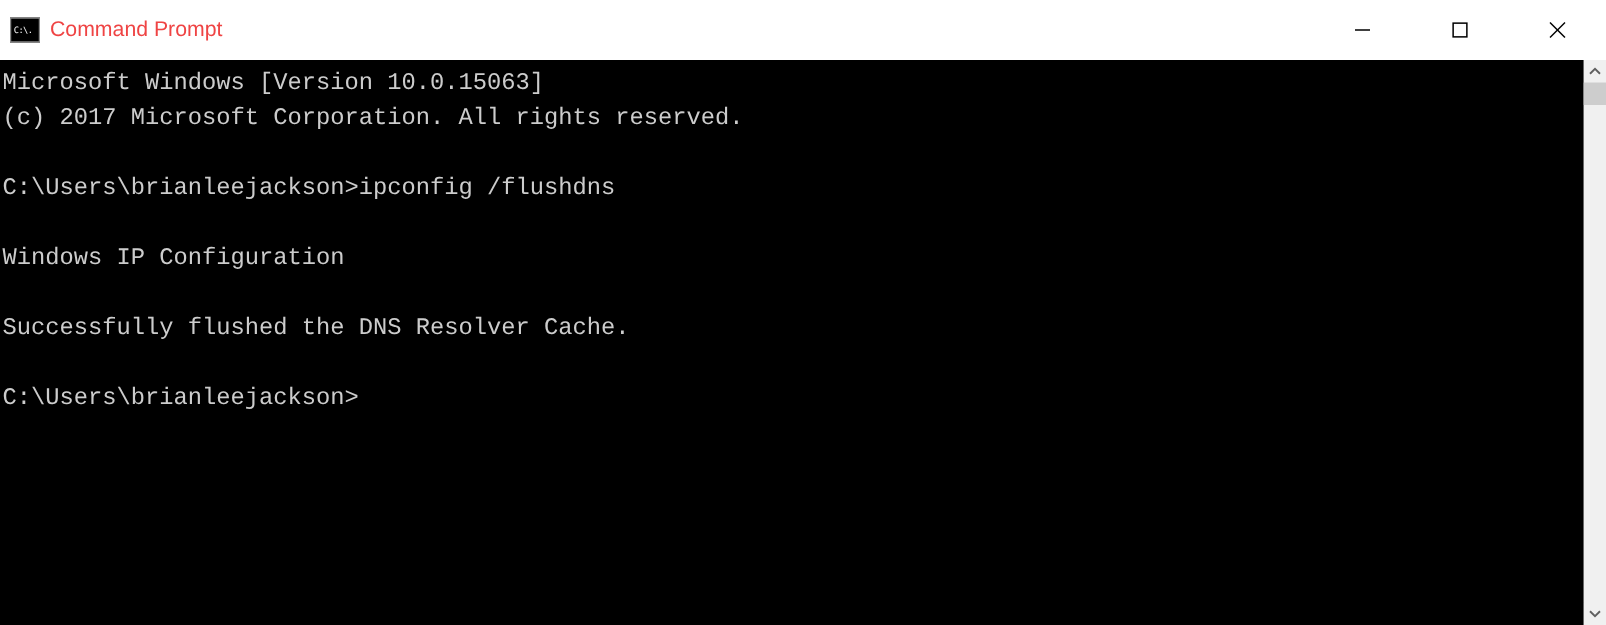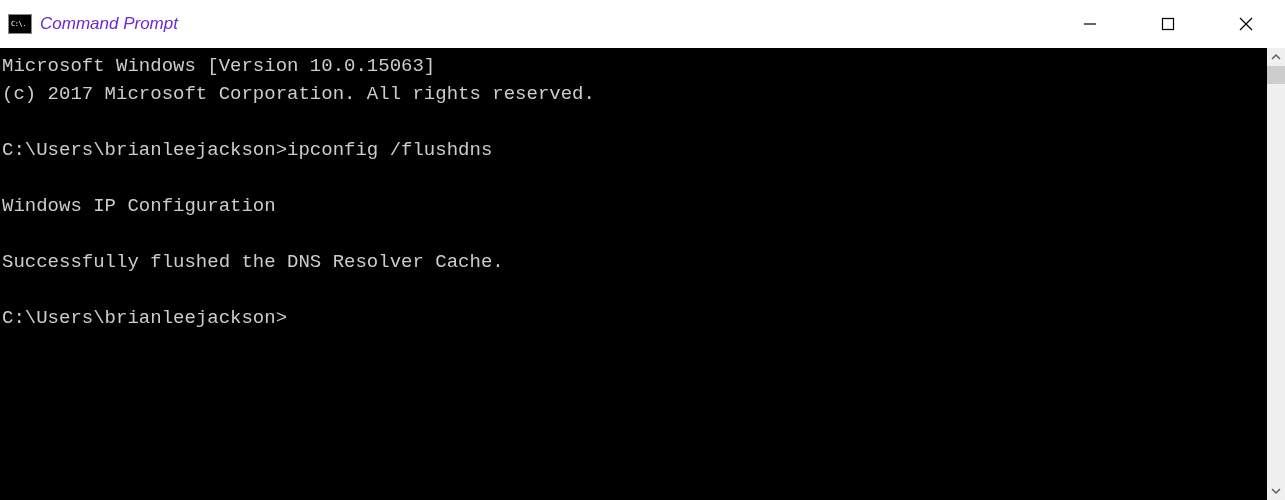--- a/index.html
+++ b/index.html
@@ -38,23 +38,22 @@
     }
     .title-bar-icon-text {
       color: #ffffff;
       font-size: 7px;
       font-family: monospace;
       letter-spacing: -0.5px;
       line-height: 1;
     }
     .title-text {
       font-size: 17px;
-      color: #6d28d9;
+      color: #ef4444;
       flex: 0 0 auto;
-      font-style: italic;
     }
     .title-bar-spacer {
       flex: 1;
     }
     .window-controls {
       display: flex;
       height: 100%;
     }
     .window-control {
       width: 78px;

